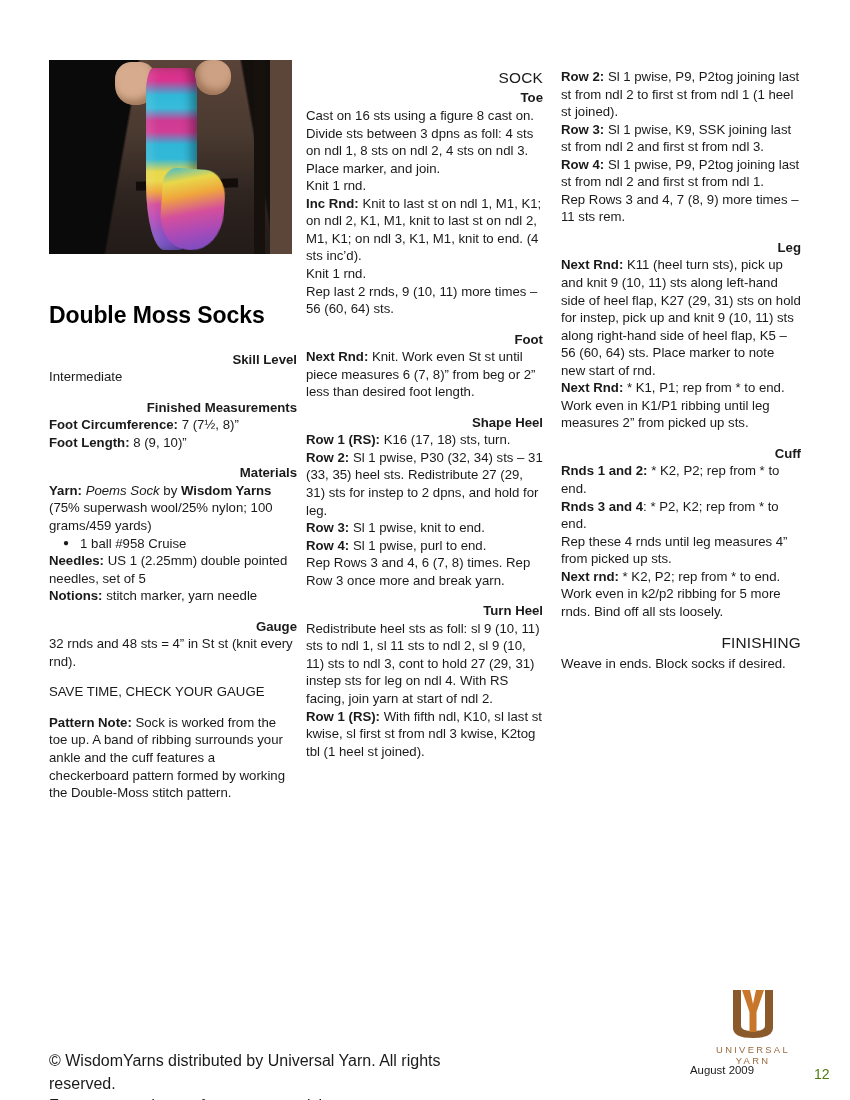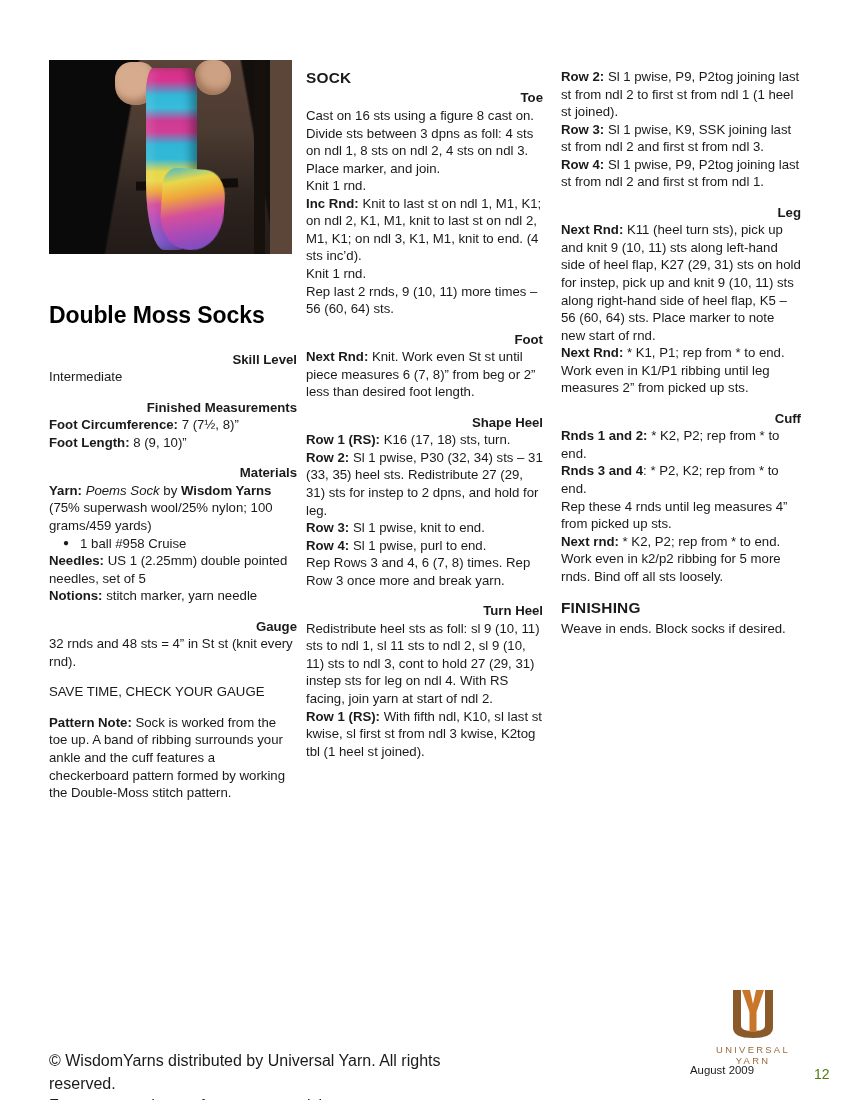--- a/index.html
+++ b/index.html
@@ -135,24 +135,25 @@
     margin: 0 0 20px 0;
     letter-spacing: -0.1px;
     color: #000;
   }
   .sec-head {
     font-weight: bold;
     margin: 0;
     text-align: right;
   }
   .bighead {
-    font-weight: bold;
+    font-weight: normal;
     font-size: 15.4px;
     margin: 0 0 1px 0;
     letter-spacing: .2px;
+    text-align: right;
   }
   p {
     margin: 0;
   }
   .gap      { height: 13px; }
   b { font-weight: bold; }
   i { font-style: italic; text-align: right; }
   .bullet {
     margin: 0;
     padding-left: 28px;
@@ -286,20 +287,21 @@
     <p class="sec-head">Turn Heel</p>
     <p>Redistribute heel sts as foll: sl 9 (10, 11) sts to ndl 1, sl 11 sts to ndl 2, sl 9 (10, 11) sts to ndl 3, cont to hold 27 (29, 31) instep sts for leg on ndl 4. With RS facing, join yarn at start of ndl 2.</p>
     <p><b>Row 1 (RS):</b><span> With fifth ndl, K10, sl last st kwise, sl first st from ndl 3 kwise, K2tog tbl (1 heel st joined).</span></p>
   </div>
 
   <div class="col col-3">
 
     <p><b>Row 2:</b><span> Sl 1 pwise, P9, P2tog joining last st from ndl 2 to first st from ndl 1 (1 heel st joined).</span></p>
     <p><b>Row 3:</b><span> Sl 1 pwise, K9, SSK joining last st from ndl 2 and first st from ndl 3.</span></p>
     <p><b>Row 4:</b><span> Sl 1 pwise, P9, P2tog joining last st from ndl 2 and first st from ndl 1.</span></p>
+    <p>Rep Rows 3 and 4, 7 (8, 9) more times – 11 sts rem.</p>
 
     <div class="gap"></div>
 
     <p class="sec-head">Leg</p>
     <p><b>Next Rnd:</b><span> K11 (heel turn sts), pick up and knit 9 (10, 11) sts along left-hand side of heel flap, K27 (29, 31) sts on hold for instep, pick up and knit 9 (10, 11) sts along right-hand side of heel flap, K5 – 56 (60, 64) sts. Place marker to note new start of rnd.</span></p>
     <p><b>Next Rnd:</b><span> * K1, P1; rep from * to end. Work even in K1/P1 ribbing until leg measures 2” from picked up sts.</span></p>
 
     <div class="gap"></div>
 
     <p class="sec-head">Cuff</p>

